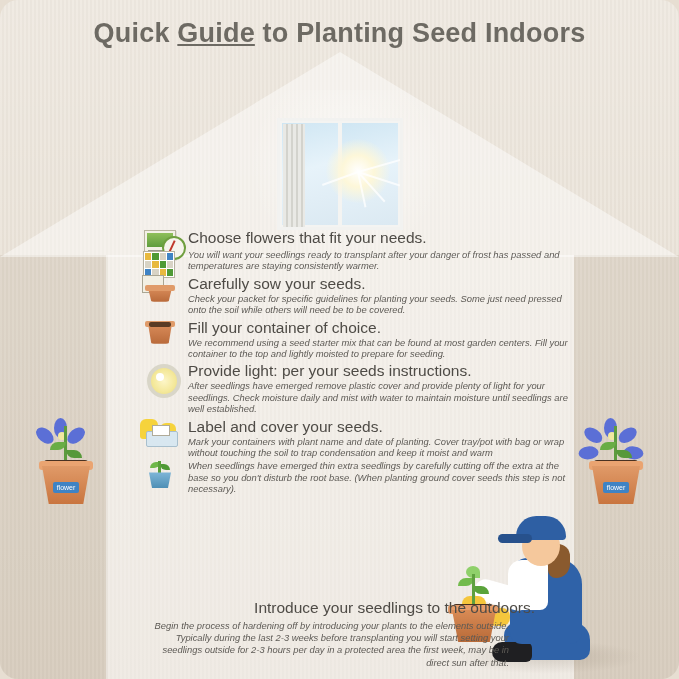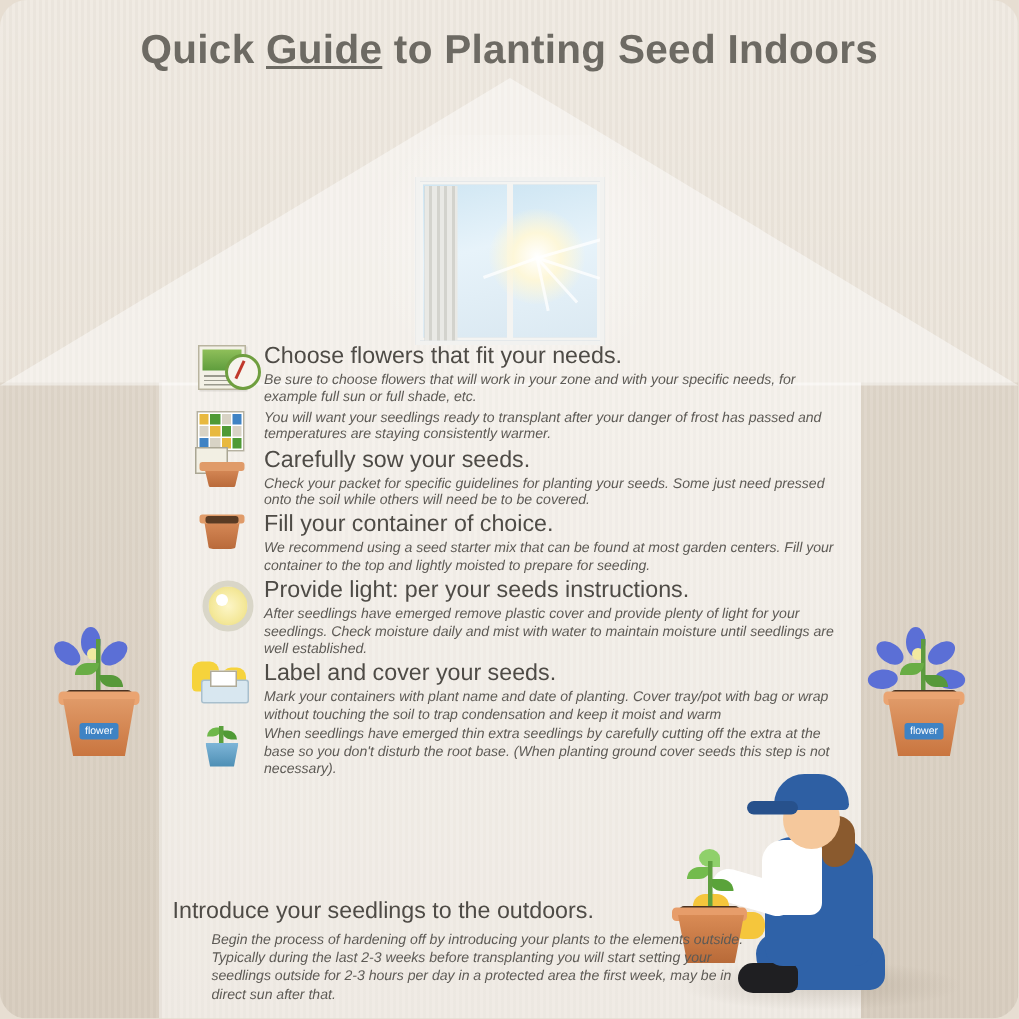--- a/index.html
+++ b/index.html
@@ -128,21 +128,21 @@
     font-size: 27px;
     font-weight: bold;
     color: #6d6a63;
     letter-spacing: 0.2px;
   }
   .title .u { text-decoration: underline; }
 
   
   .steps {
     position: absolute;
-    left: 124px;
+    left: 136px;
     top: 228px;
     width: 440px;
   }
   .step {
     position: relative;
     padding-left: 52px;
     margin-bottom: 2px;
   }
   .step-head {
     font-size: 15.5px;
@@ -335,21 +335,21 @@
   .g-plant-l1 { position:absolute; left: 10px; top: 86px; width: 16px; height: 8px; background:#73bb4d; border-radius: 10px 0 10px 0; }
   .g-plant-l2 { position:absolute; left: 25px; top: 94px; width: 16px; height: 8px; background:#5aa33a; border-radius: 0 10px 0 10px; }
   .g-plant-top { position:absolute; left: 18px; top: 74px; width: 14px; height: 12px; background:#8fd06a; border-radius: 50% 50% 0 50%; }
 
   
   .bottom {
     position: absolute;
     left: 115px;
     top: 598px;
     width: 420px;
-    text-align: left;
+    text-align: right;
   }
   .bottom-head {
     font-size: 15.5px;
     color: #4e4b46;
     line-height: 20px;
   }
   .bottom-body {
     font-size: 9.4px;
     font-style: italic;
     color: #5d5a55;
@@ -424,21 +424,20 @@
 
     <div class="step">
       <div class="step-icon">
         <div class="ic-seedpacket">
             <div class="pic"></div>
             <div class="lines"></div>
           </div>
         <div class="ic-compass"></div>
       </div>
       <div class="step-head">Choose flowers that fit your needs.</div>
-      <div class="step-body">Be sure to choose flowers that will work in your zone and with your specific needs, for example full sun or full shade, etc.</div>
     </div>
 
     <div class="step">
       <div class="step-icon">
         <div class="ic-calendar">
           <i style="background:#e8b93f"></i>
             <i style="background:#4f9a35"></i>
             <i style="background:#d8d3c5"></i>
             <i style="background:#3f83c4"></i>
           <i style="background:#d8d3c5"></i>

